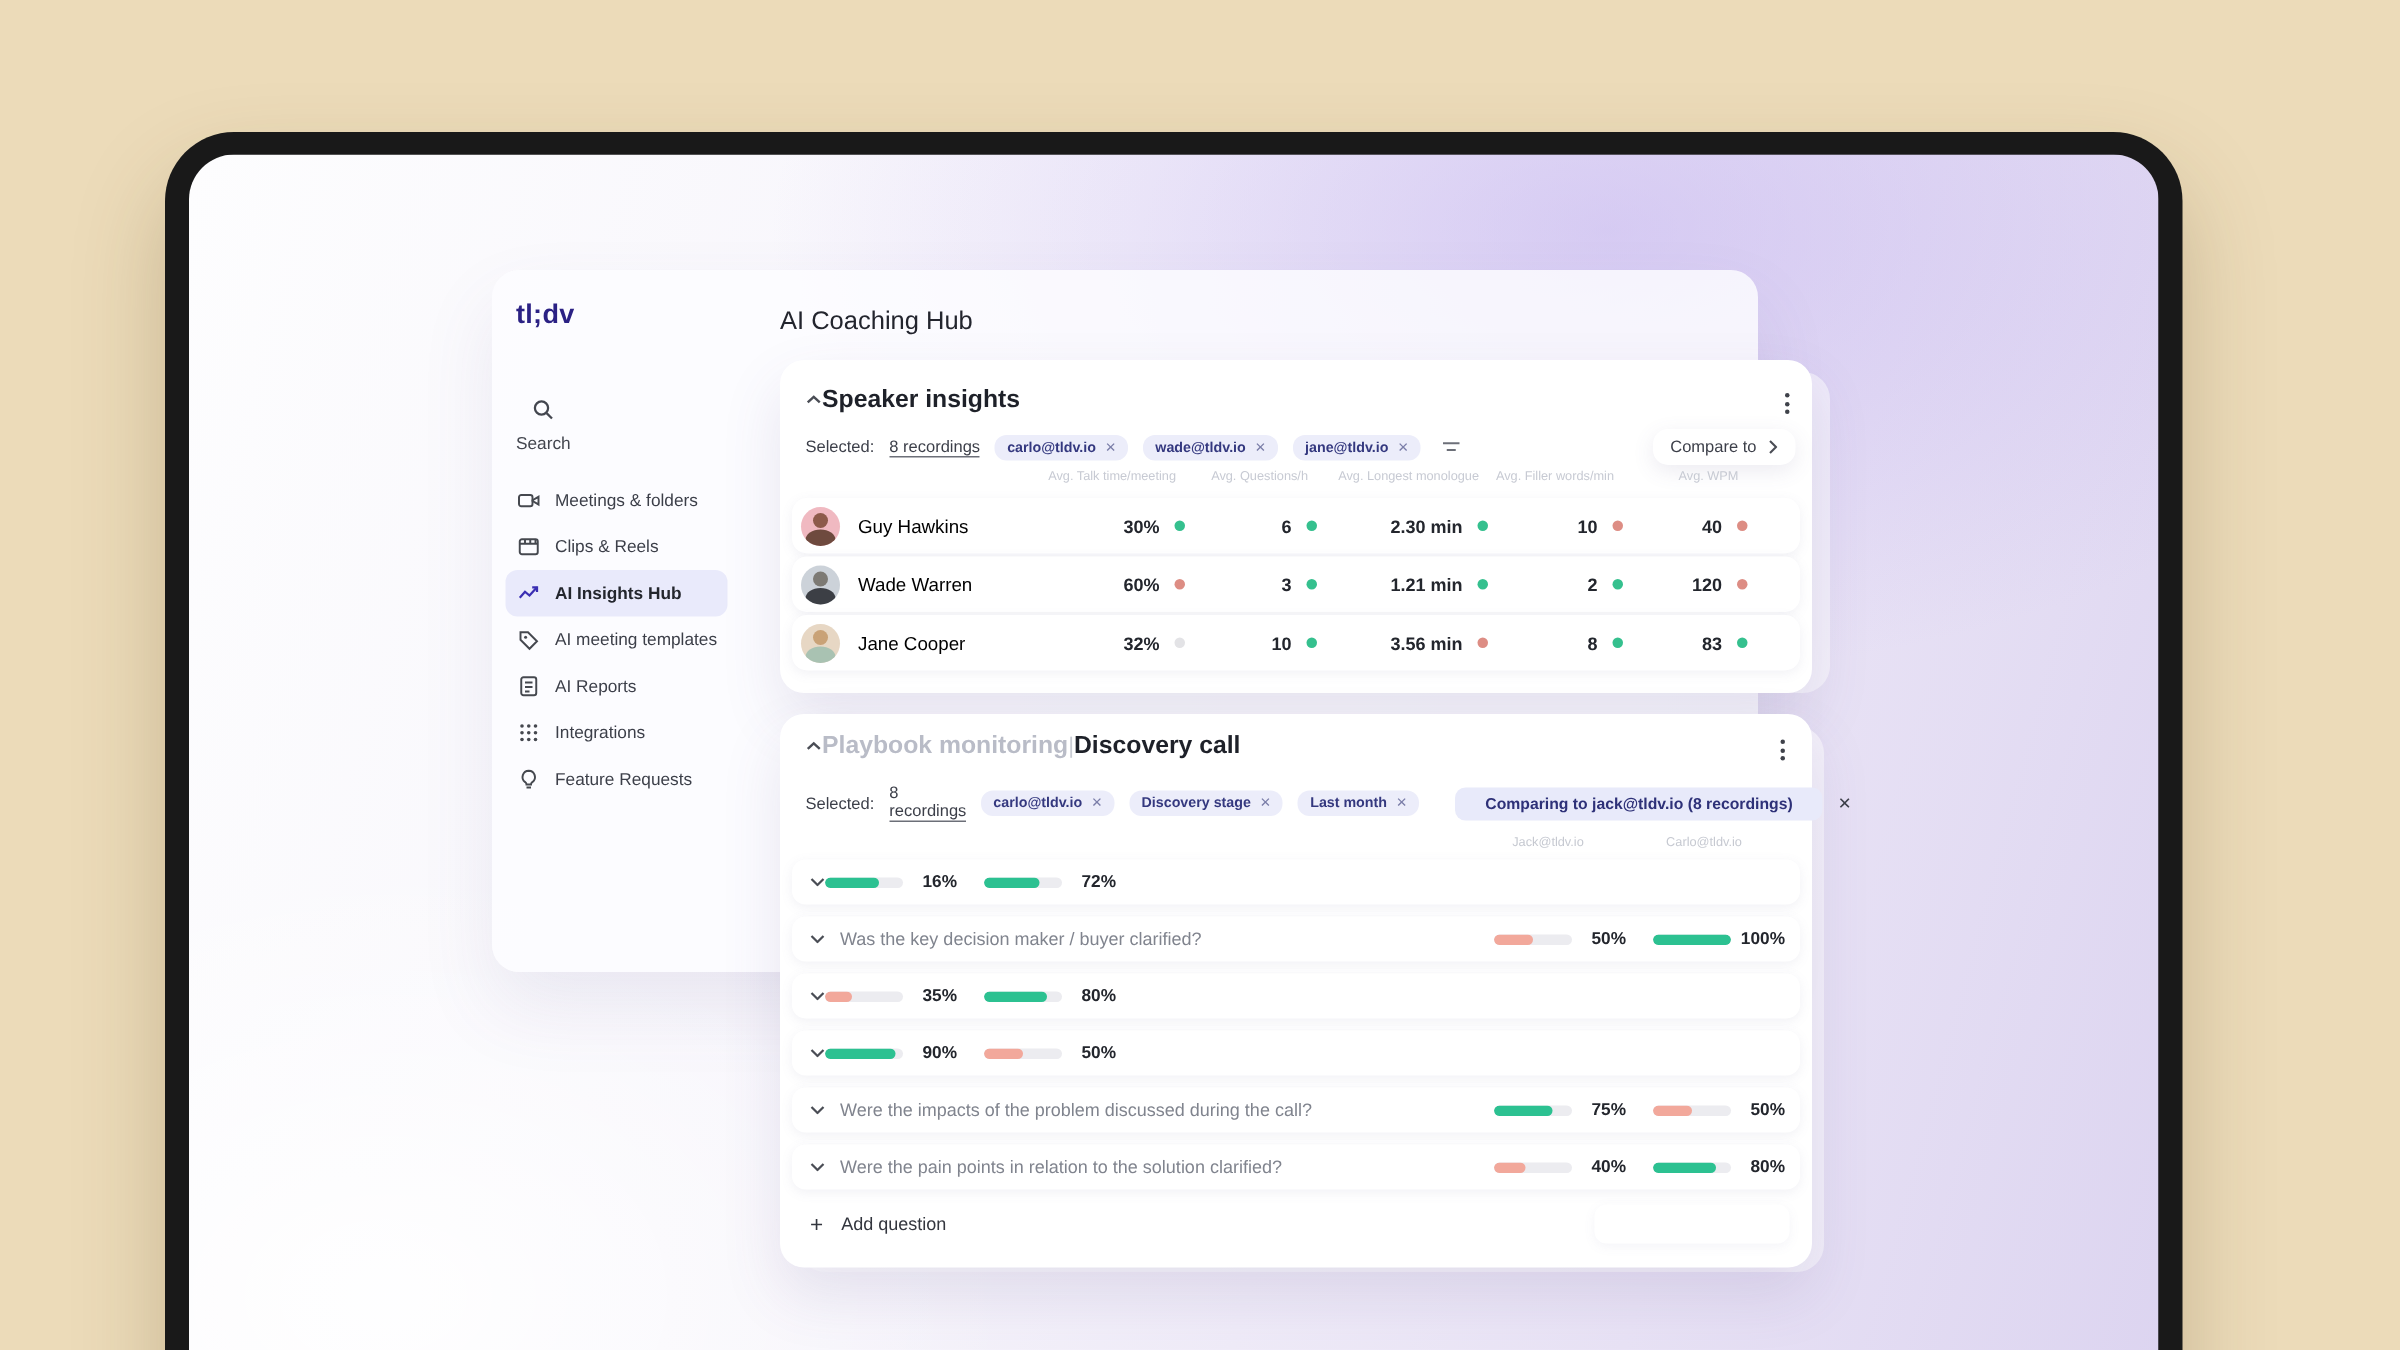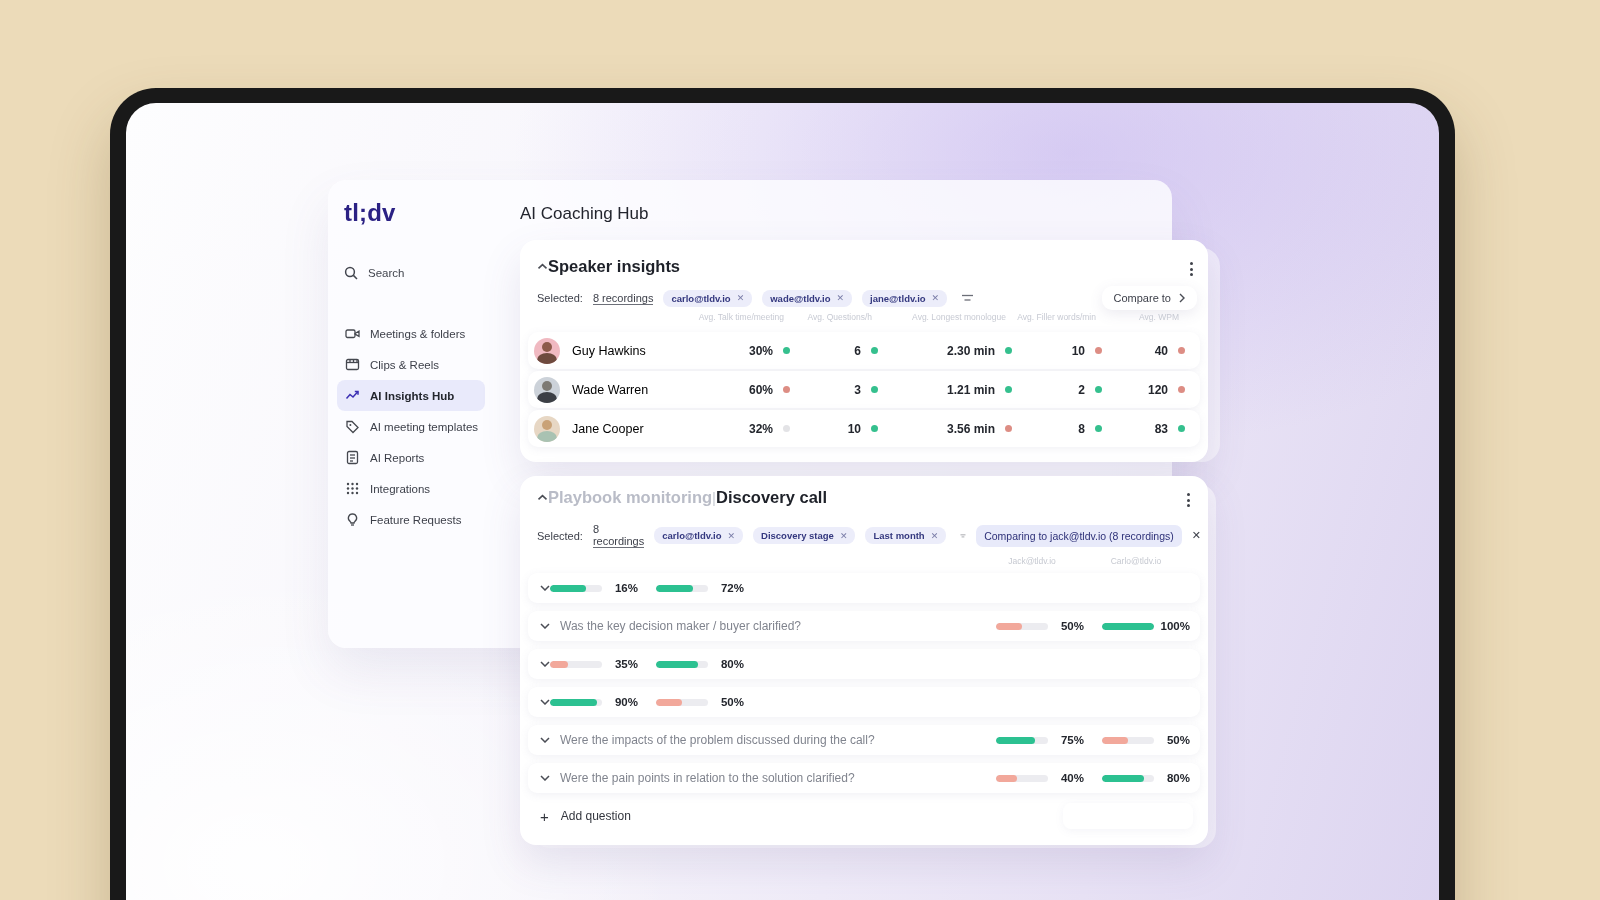--- a/index.html
+++ b/index.html
@@ -14,23 +14,23 @@
             background:
               radial-gradient(900px 480px at 72% 6%, rgba(190,172,238,.5), rgba(190,172,238,0) 62%),
               radial-gradient(700px 500px at 10% 90%, rgba(255,255,255,.9), rgba(255,255,255,0) 60%),
               linear-gradient(105deg,#fdfdfe 0%,#f6f4fb 42%,#e8e2f5 76%,#dcd4f0 100%); }
   .page { position:absolute; left:-126px; top:-103px; width:1600px; height:900px; }
 
   
   .app-shell { position:absolute; left:328px; top:180px; width:844px; height:468px;
                background:rgba(253,253,255,.82); border-radius:18px;
                box-shadow:0 24px 50px rgba(100,90,150,.10); }
-  .logo { position:absolute; left:344px; top:199px; font-size:24px; font-weight:800; color:#2b2184; letter-spacing:.2px; }
+  .logo { position:absolute; left:344px; top:199px; font-size:18px; font-weight:800; color:#2b2184; letter-spacing:.2px; }
   .search-row { position:absolute; left:344px; top:266px; display:flex; align-items:center; gap:10px;
-                color:#43464f; font-size:11.5px; cursor:pointer; }
+                color:#43464f; font-size:11.5px; cursor:pointer;flex-direction:column; }
   .nav { position:absolute; left:337px; top:318px; width:148px; }
   .nav-item { display:flex; align-items:center; gap:10px; height:31px; padding:0 8px;
               font-size:11.5px; color:#3c3f49; border-radius:8px; cursor:pointer; white-space:nowrap; }
   .nav-item.active { background:#e9eafb; color:#23262d; font-weight:600; }
   .nav-item svg { flex:0 0 auto; }
 
   
   .ghost { position:absolute; background:rgba(255,255,255,.5); border-radius:18px; }
   .card { position:absolute; background:#fff; border-radius:16px; box-shadow:0 18px 40px rgba(90,80,140,.13); }
   #speaker-card { left:520px; top:240px; width:688px; height:222px; }
@@ -53,41 +53,41 @@
 
   .compare-btn { margin-left:auto; display:flex; align-items:center; gap:8px; background:#fff;
                  border-radius:10px; padding:6px 12px; font-size:11px; color:#3c3f49;
                  box-shadow:0 4px 14px rgba(100,90,140,.12); cursor:pointer; }
 
   
   .cols-row { position:absolute; left:528px; top:312px; width:672px; display:flex; align-items:center; }
   .col-h { font-size:8.5px; color:#c7cad3; text-align:right; white-space:nowrap; }
   .pad-name { width:170px; flex:0 0 auto; }
   .c-talk { width:86px; flex:0 0 auto; } .c-q { width:88px; flex:0 0 auto; }
-  .c-mono { width:114px; flex:0 0 auto;margin-left:20px; } .c-fill { width:90px; flex:0 0 auto; }
+  .c-mono { width:114px; flex:0 0 auto; } .c-fill { width:90px; flex:0 0 auto; }
   .c-wpm { width:83px; flex:0 0 auto;padding-left:11px; } .c-tail { width:57px; flex:0 0 auto; }
 
   .s-rows { position:absolute; left:528px; top:332px; width:672px; }
   .s-row { display:flex; align-items:center; height:37px; margin-bottom:2px; background:#fff;
            border-radius:10px; box-shadow:0 2px 8px rgba(120,115,160,.10); cursor:pointer; }
   .avatar { width:26px; height:26px; border-radius:50%; margin:0 12px 0 6px; position:relative; overflow:hidden; flex:0 0 auto; }
   .avatar::before { content:""; position:absolute; left:8px; top:4px; width:10px; height:10px; border-radius:50%; }
   .avatar::after { content:""; position:absolute; left:3px; top:15px; width:20px; height:14px; border-radius:50%; }
   .av-0 { background:#f0b9c1; } .av-0::before { background:#8d5a4a; } .av-0::after { background:#6e4a3e; }
   .av-1 { background:#ccd2d9; } .av-1::before { background:#7d7a74; } .av-1::after { background:#3c3f45; }
   .av-2 { background:#e7d7c4; } .av-2::before { background:#c9a277; } .av-2::after { background:#a9c2b2; }
   .s-name { font-size:12.5px; font-weight:500; color:#000000; width:132px; flex:0 0 auto; }
   .cell { display:flex; align-items:center; justify-content:flex-end; gap:10px; }
   .cell b { font-size:12px; font-weight:600; color:#23262d; }
   .dot { width:7px; height:7px; border-radius:50%; background:#e3e3e6; flex:0 0 auto; }
   .dot-green { background:#35c08e; } .dot-red { background:#dd8d84; } .dot-gray { background:#e3e3e6; }
 
   
-  .cmp-pill { margin-left:auto; background:#e8eafa; border-radius:7px; padding:5px 8px;
-              font-size:10.5px; font-weight:400; color:#2e3178; cursor:pointer; white-space:nowrap; }
+  .cmp-pill { margin-left:auto; background:#e8eafa; border-radius:7px; padding:5px 20px;
+              font-size:10.5px; font-weight:700; color:#2e3178; cursor:pointer; white-space:nowrap; }
   .cmp-x { font-size:11px; color:#3c3f49; cursor:pointer; }
   .cmp-cols { position:absolute; top:556px; font-size:8.5px; color:#c6c9d1; }
   #cmp-col-1 { left:988px; width:88px; text-align:center; }
   #cmp-col-2 { left:1092px; width:88px; text-align:center; }
 
   .q-rows { position:absolute; left:528px; top:573px; width:672px; }
   .q-row { display:flex; align-items:center; height:30px; margin-bottom:8px; background:#fff;
            border-radius:9px; box-shadow:0 2px 8px rgba(120,115,160,.10); padding:0 10px 0 12px; cursor:pointer; }
   .q-text { font-size:12px; color:#80848e; margin-left:10px; flex:1 1 auto; white-space:nowrap; }
   .bar { width:52px; height:7px; border-radius:4px; background:#ececf0; overflow:hidden; flex:0 0 auto; }

